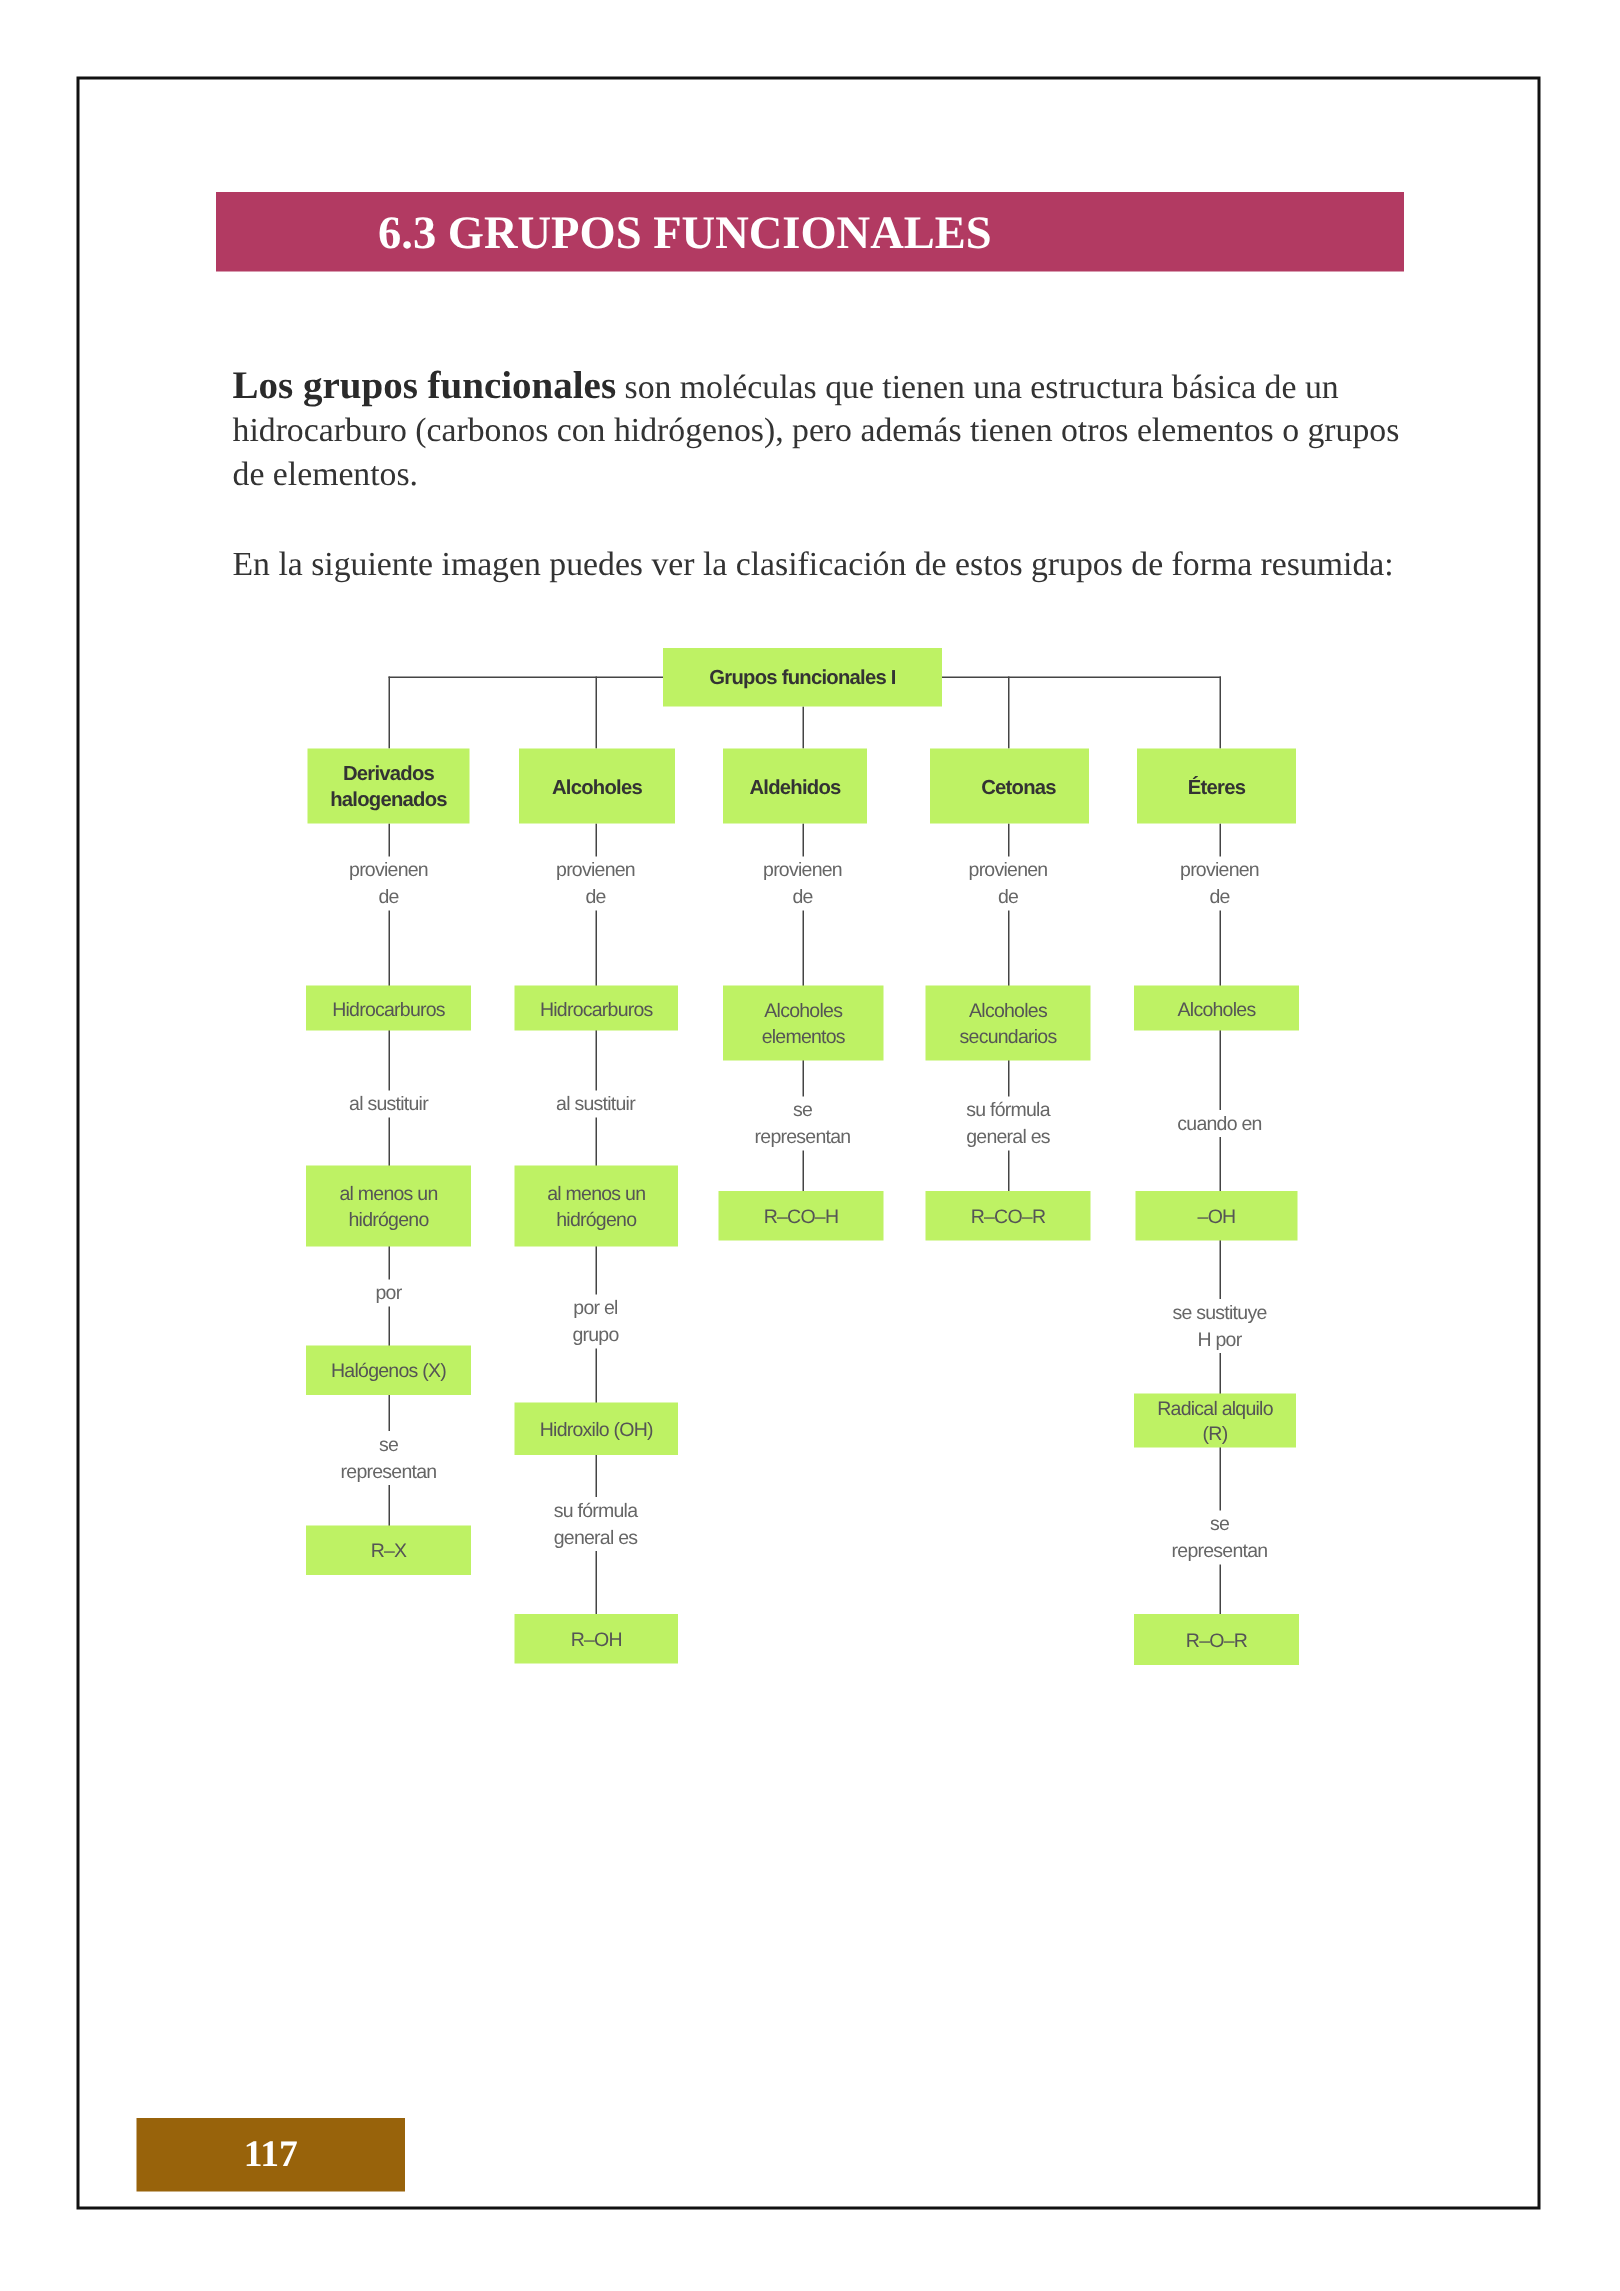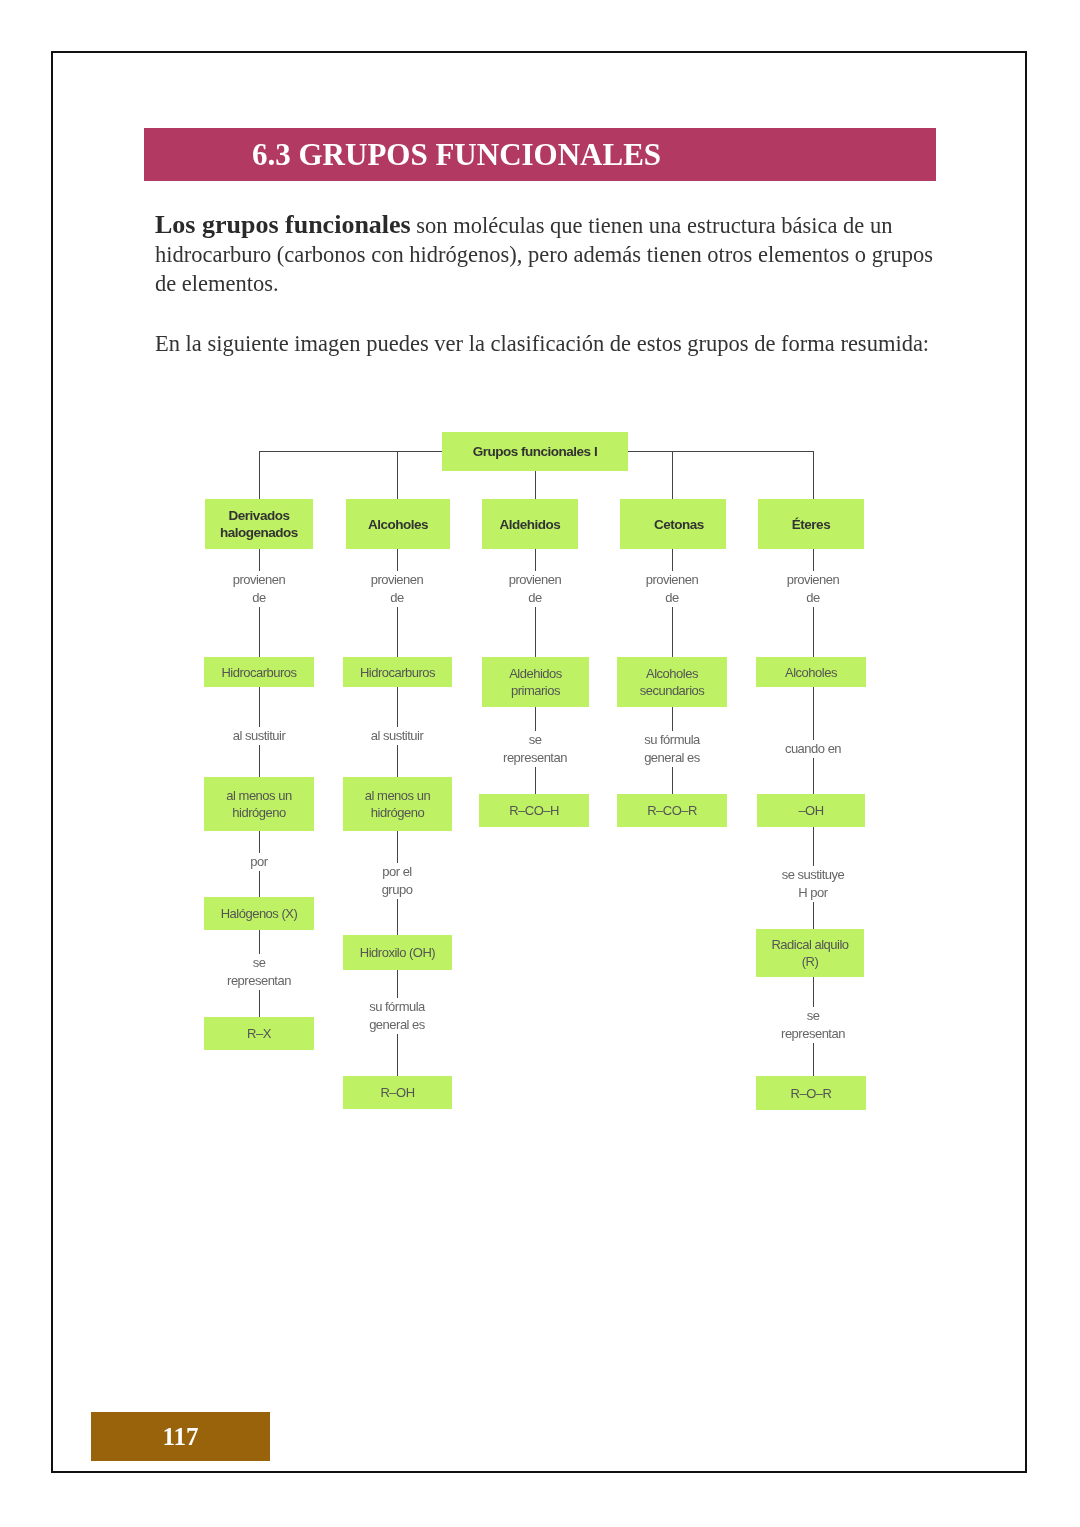--- a/index.html
+++ b/index.html
@@ -1,20 +1,20 @@
 <!DOCTYPE html>
 <html><head>
   <meta charset="utf-8">
   <style>
     html, body { margin: 0; padding: 0; background: #ffffff; }
     body { width: 1080px; height: 1527px; position: relative; overflow: hidden; font-family: "Liberation Serif", serif; }
     .page-frame { position: absolute; left: 51px; top: 51px; width: 976px; height: 1422px; border: 2px solid #111; box-sizing: border-box; }
     .title-bar { position: absolute; left: 144px; top: 128px; width: 792px; height: 53px; background: #b23a62; }
     .title-text { position: absolute; left: 108px; top: 8px; color: #fff; font-weight: bold; font-size: 31px; line-height: 38px; white-space: nowrap; }
-    .para { position: absolute; left: 155px; width: 780px; color: #333; font-size: 22.5px; line-height: 29px; }
+    .para { position: absolute; left: 155px; width: 780px; color: #333; font-size: 22.5px; line-height: 29px; margin-top: 32px; }
     .para b { color: #2a2a2a; font-size: 26px; }
     .p1 { top: 210px; }
     .p2 { top: 329px; }
     .diagram { position: absolute; left: 0; top: 0; width: 1080px; height: 1527px; pointer-events: none; }
     .node { position: absolute; background: #bef264; color: #555; font-family: "Liberation Sans", sans-serif; font-size: 13px; line-height: 17px; text-align: center; display: flex; align-items: center; justify-content: center; box-sizing: border-box; padding: 2px 4px; letter-spacing: -0.5px; pointer-events: auto; }
     .node.bold { font-weight: bold; color: #333; font-size: 13.5px; }
     .lbl { position: absolute; color: #666; font-family: "Liberation Sans", sans-serif; font-size: 13px; line-height: 18px; text-align: center; background: #fff; letter-spacing: -0.5px; white-space: nowrap; transform: translateX(-50%); pointer-events: auto; }
     .vline { position: absolute; width: 1px; background: #444; }
     .hline { position: absolute; height: 1px; background: #444; }
     .page-num { position: absolute; left: 91px; top: 1412px; width: 179px; height: 49px; background: #98630b; color: #fff; font-weight: bold; font-size: 25px; line-height: 49px; text-align: center; }
@@ -68,32 +68,32 @@
   <div class="lbl" style="left:397px; top:571px; width:60px; white-space:normal;">provienen de</div>
   <div class="node" style="left:343px; top:657px; width:109px; height:30px;">Hidrocarburos</div>
   <div class="lbl" style="left:397px; top:727px;">al sustituir</div>
   <div class="node" style="left:343px; top:777px; width:109px; height:54px; padding:0 14px;">al menos un hidrógeno</div>
   <div class="lbl" style="left:397px; top:863px; width:50px; white-space:normal;">por el grupo</div>
   <div class="node" style="left:343px; top:935px; width:109px; height:35px;">Hidroxilo (OH)</div>
   <div class="lbl" style="left:397px; top:998px; width:64px; white-space:normal;">su fórmula general es</div>
   <div class="node" style="left:343px; top:1076px; width:109px; height:33px;">R–OH</div>
 
   <div class="lbl" style="left:535px; top:571px; width:60px; white-space:normal;">provienen de</div>
-  <div class="node" style="left:482px; top:657px; width:107px; height:50px; padding:0 20px;">Aldehidos primarios</div>
+  <div class="node" style="left:482px; top:657px; width:107px; height:50px; padding:0 20px;">Alcoholes elementos</div>
   <div class="lbl" style="left:535px; top:731px; width:70px; white-space:normal;">se representan</div>
   <div class="node" style="left:479px; top:794px; width:110px; height:33px;">R–CO–H</div>
 
   <div class="lbl" style="left:672px; top:571px; width:60px; white-space:normal;">provienen de</div>
   <div class="node" style="left:617px; top:657px; width:110px; height:50px; padding:0 16px;">Alcoholes secundarios</div>
   <div class="lbl" style="left:672px; top:731px; width:64px; white-space:normal;">su fórmula general es</div>
   <div class="node" style="left:617px; top:794px; width:110px; height:33px;">R–CO–R</div>
 
   <div class="lbl" style="left:813px; top:571px; width:60px; white-space:normal;">provienen de</div>
   <div class="node" style="left:756px; top:657px; width:110px; height:30px;">Alcoholes</div>
   <div class="lbl" style="left:813px; top:740px;">cuando en</div>
   <div class="node" style="left:757px; top:794px; width:108px; height:33px;">–OH</div>
   <div class="lbl" style="left:813px; top:866px; width:68px; white-space:normal;text-align:center;">se sustituye H por</div>
-  <div class="node" style="left:756px; top:929px; width:108px; height:48px; padding:0 10px;text-align:center;">Radical alquilo (R)</div>
+  <div class="node" style="left:756px; top:929px; width:108px; height:36px; padding:0 10px;text-align:center;">Radical alquilo (R)</div>
   <div class="lbl" style="left:813px; top:1007px; width:70px; white-space:normal;">se representan</div>
   <div class="node" style="left:756px; top:1076px; width:110px; height:34px;">R–O–R</div>
 </div>
 
 <div class="page-num">117</div>
 
 </body></html>

